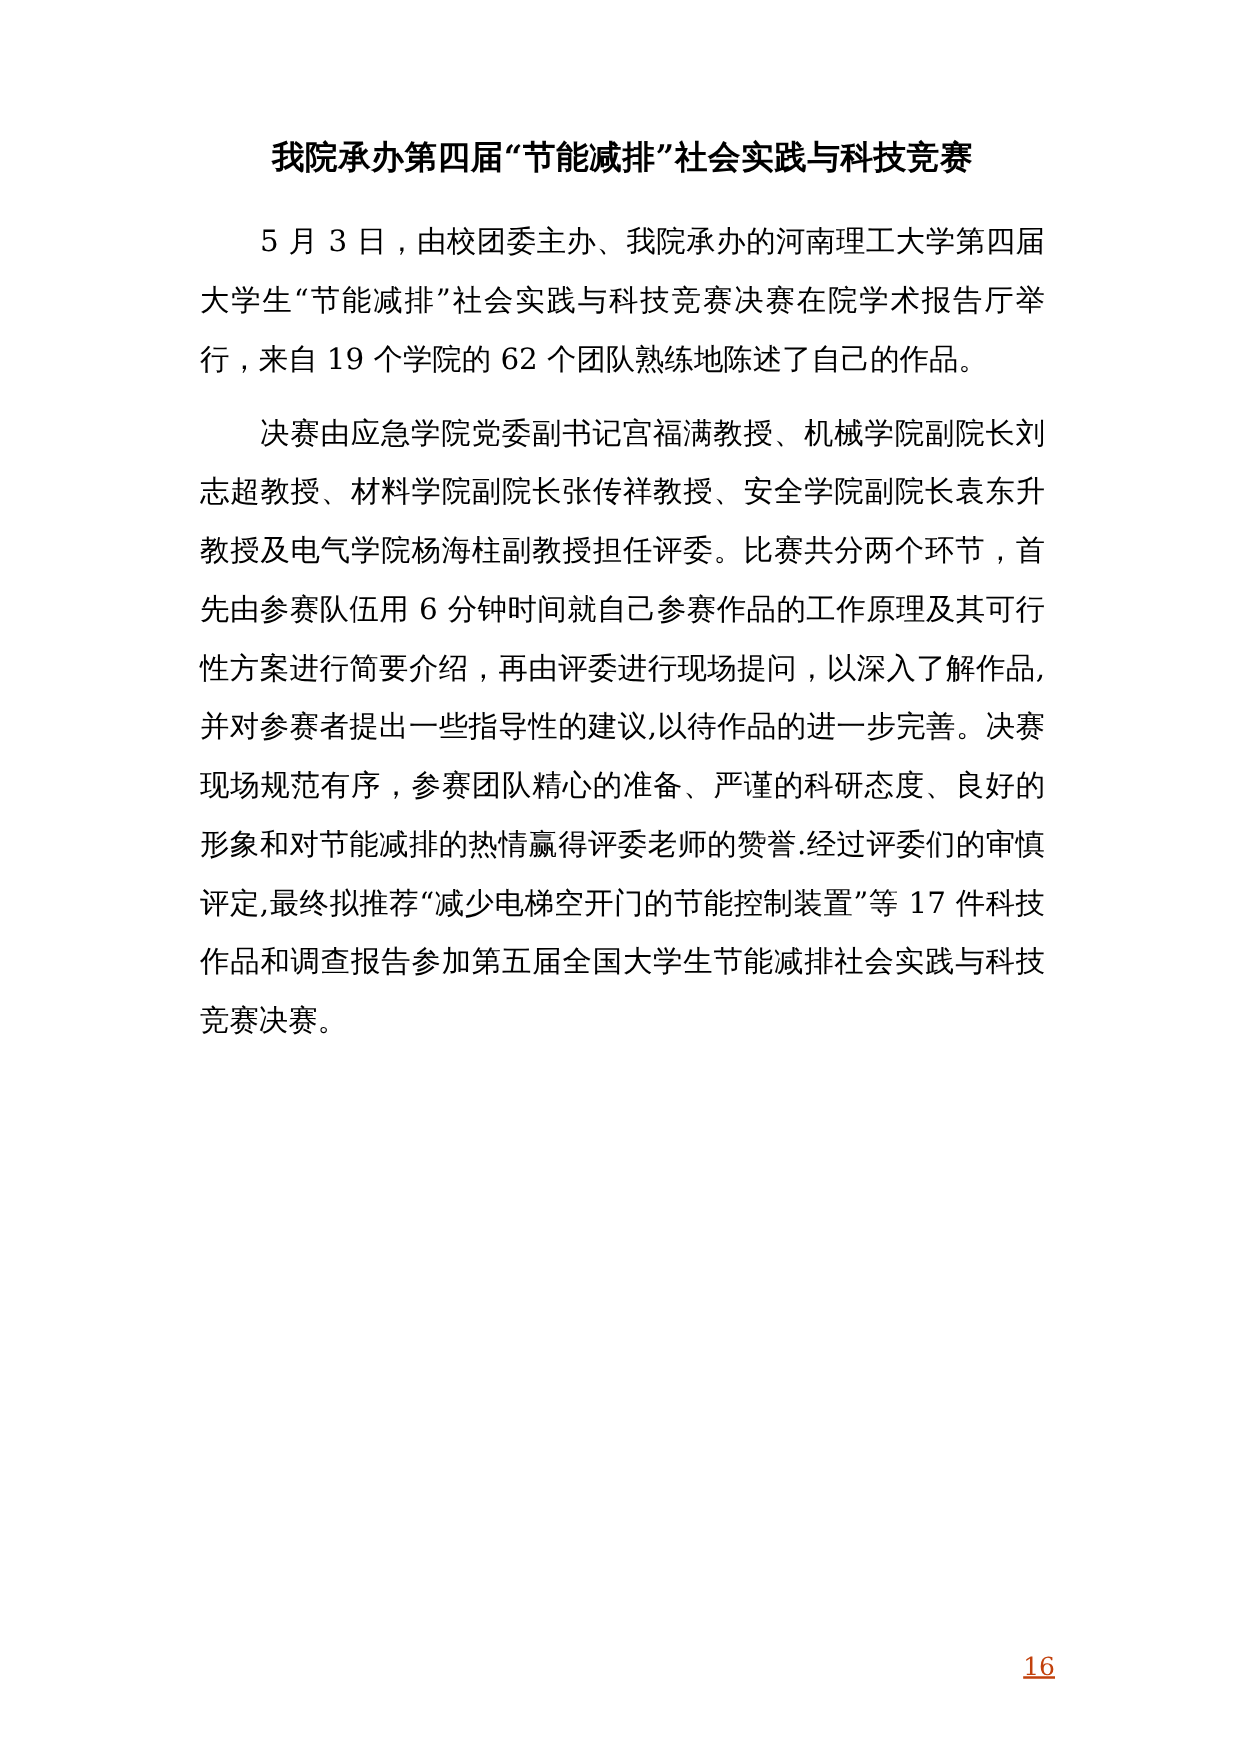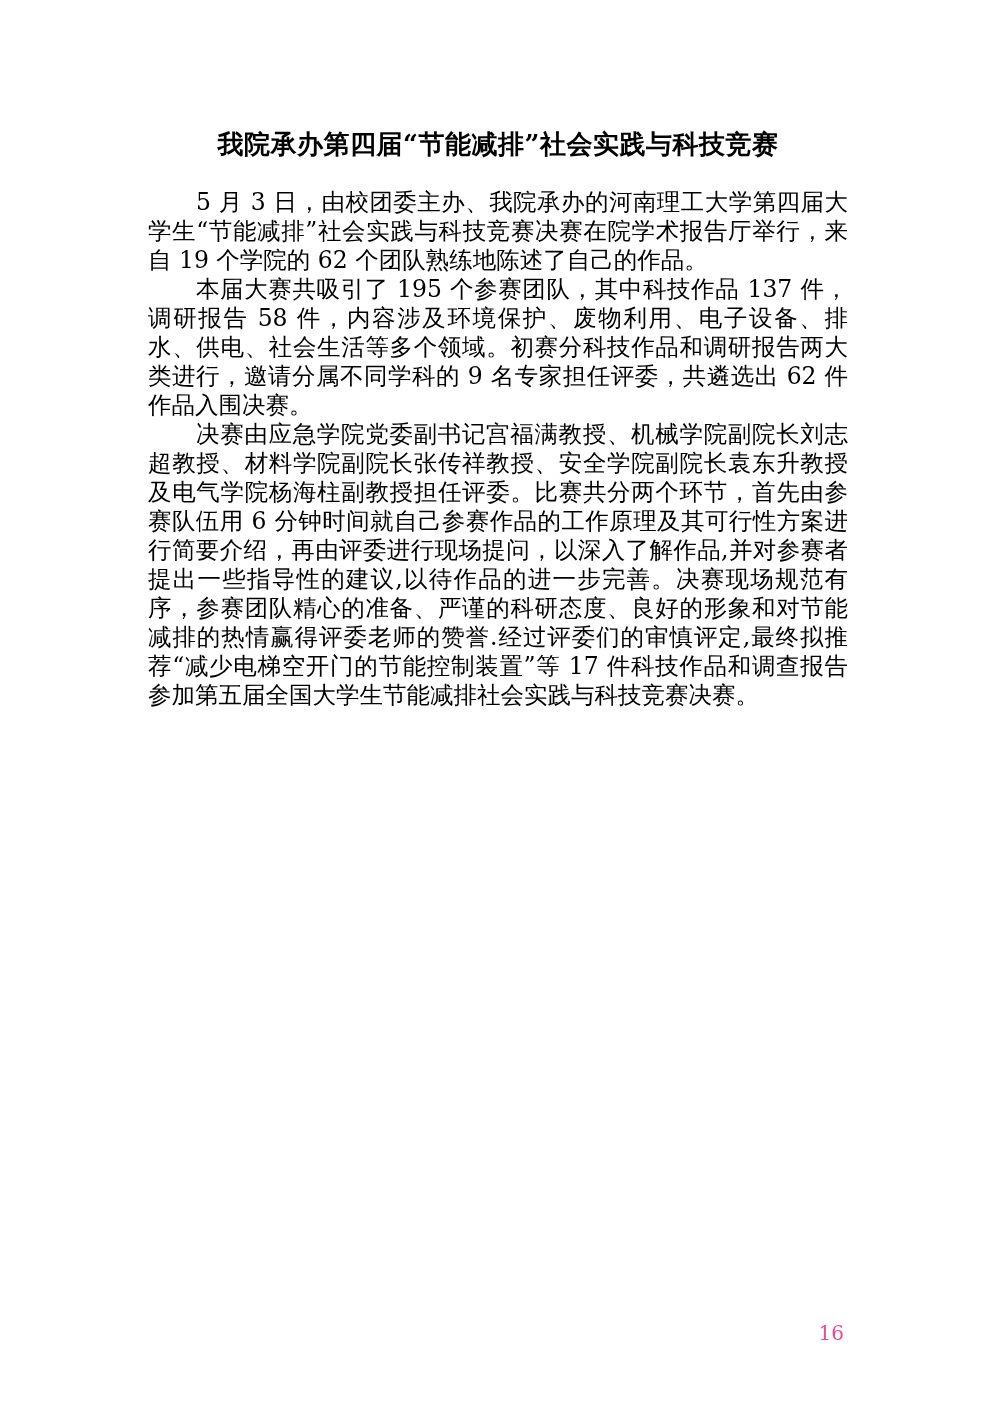--- a/index.html
+++ b/index.html
@@ -14,59 +14,59 @@
     position: relative;
     width: 992px;
     height: 1403px;
     background: #ffffff;
     box-sizing: border-box;
     overflow: hidden;
   }
   .content {
     position: absolute;
     left: 148px;
-    top: 126px;
+    top: 108px;
     width: 700px;
   }
   .doc-title {
     font-family: "DejaVu Serif", "Liberation Serif", serif;
     font-weight: bold;
     font-size: 26px;
     text-align: center;
     letter-spacing: 0.5px;
     color: #000000;
     margin: 0 0 26px 0;
     line-height: 1.4;
   }
   .para {
     font-family: "DejaVu Serif", "Liberation Serif", serif;
     font-size: 23.5px;
-    line-height: 29px;
+    line-height: 47px;
     color: #000000;
     text-align: justify;
     text-justify: inter-ideograph;
-    margin: 0;
+    margin: 12px;
     text-indent: 48px;
   }
   .para + .para {
     margin-top: 0px;
   }
   .page-number {
     position: absolute;
     right: 148px;
     bottom: 58px;
     font-family: "DejaVu Serif", "Liberation Serif", serif;
     font-size: 20px;
-    color: #ec4899;
+    color: #c2410c;
+    text-decoration: underline;
   }
 </style>
 </head>
 <body>
 
 <div class="page">
   <div class="content">
     <h1 class="doc-title">我院承办第四届“节能减排”社会实践与科技竞赛</h1>
     <p class="para">5 月 3 日，由校团委主办、我院承办的河南理工大学第四届大学生“节能减排”社会实践与科技竞赛决赛在院学术报告厅举行，来自 19 个学院的 62 个团队熟练地陈述了自己的作品。</p>
-    <p class="para">本届大赛共吸引了 195 个参赛团队，其中科技作品 137 件，调研报告 58 件，内容涉及环境保护、废物利用、电子设备、排水、供电、社会生活等多个领域。初赛分科技作品和调研报告两大类进行，邀请分属不同学科的 9 名专家担任评委，共遴选出 62 件作品入围决赛。</p>
     <p class="para">决赛由应急学院党委副书记宫福满教授、机械学院副院长刘志超教授、材料学院副院长张传祥教授、安全学院副院长袁东升教授及电气学院杨海柱副教授担任评委。比赛共分两个环节，首先由参赛队伍用 6 分钟时间就自己参赛作品的工作原理及其可行性方案进行简要介绍，再由评委进行现场提问，以深入了解作品,并对参赛者提出一些指导性的建议,以待作品的进一步完善。决赛现场规范有序，参赛团队精心的准备、严谨的科研态度、良好的形象和对节能减排的热情赢得评委老师的赞誉.经过评委们的审慎评定,最终拟推荐“减少电梯空开门的节能控制装置”等 17 件科技作品和调查报告参加第五届全国大学生节能减排社会实践与科技竞赛决赛。</p>
   </div>
   <div class="page-number">16</div>
 </div>
 
 </body></html>

